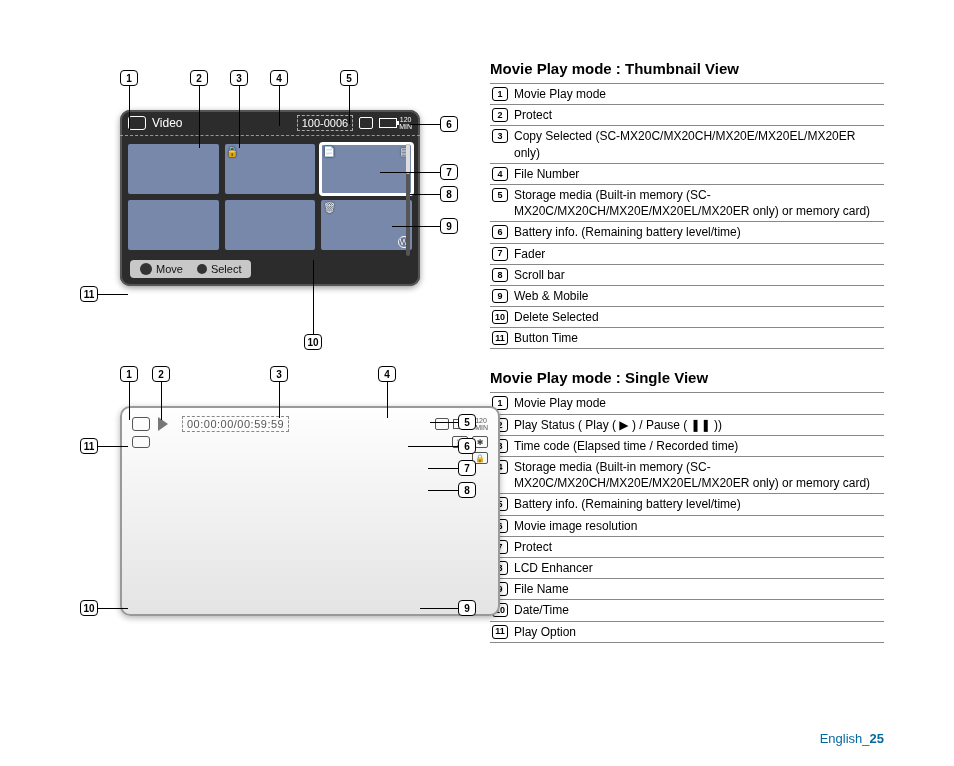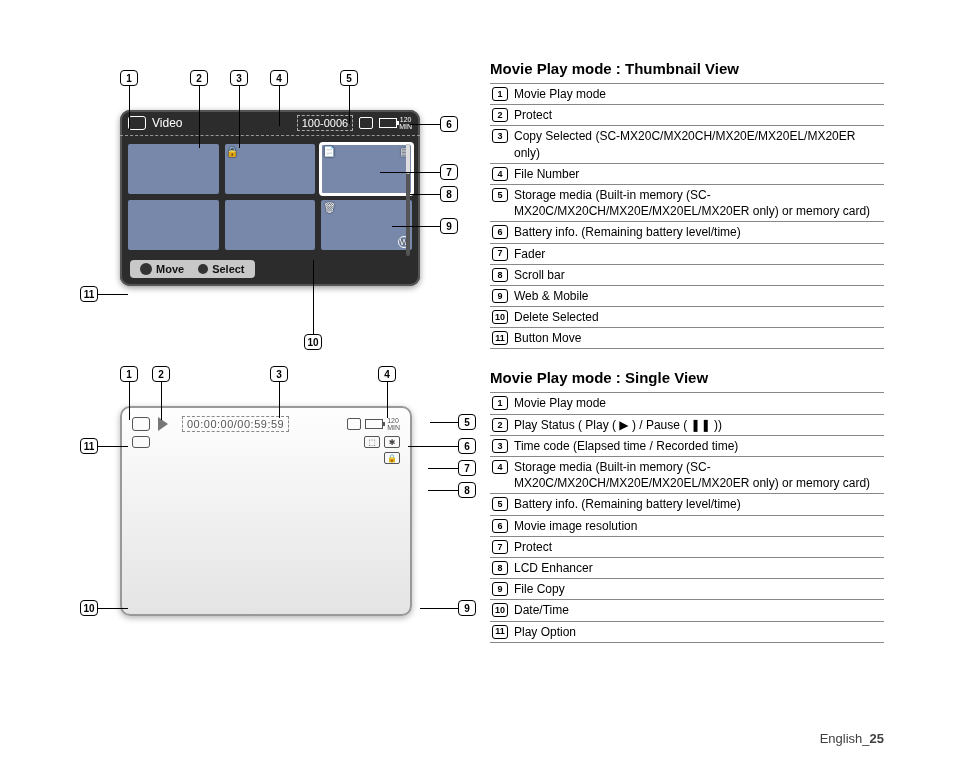--- a/index.html
+++ b/index.html
@@ -146,21 +146,21 @@
     position: absolute;
     left: 10px; bottom: 8px;
     background: #c8c8c8;
     color: #111;
     border-radius: 4px;
     display: flex;
     align-items: center;
     gap: 14px;
     padding: 3px 10px;
     font-size: 11px;
-    font-weight: bold;
+    font-weight: normal;
   }
   .lcd1 .bottombar .dpad {
     width: 12px; height: 12px; background: #333; border-radius: 50%;
     position: relative;
   }
   .lcd1 .bottombar .dot {
     width: 10px; height: 10px; background: #333; border-radius: 50%;
   }
   
   .callout {
@@ -182,21 +182,21 @@
     position: absolute;
     background: #000;
     z-index: 10;
   }
   .lead.h { height: 1px; }
   .lead.v { width: 1px; }
 
   
   .lcd2 {
     position: relative;
-    width: 292px;
+    width: 380px;
     height: 210px;
     background: linear-gradient(#fefefe,#e4e4e4);
     border: 2px solid #999;
     border-radius: 10px;
     box-shadow: 0 2px 6px rgba(0,0,0,.3);
     margin: 40px 0 0 40px;
     color: #444;
     font-size: 12px;
   }
   .lcd2 .row1 {
@@ -255,21 +255,21 @@
     display: flex; justify-content: space-between;
     font-size: 11px; color: #555;
     text-shadow: 1px 1px 0 #fff;
   }
   
   .page-foot {
     position: absolute;
     right: 70px;
     bottom: 20px;
     font-size: 13px;
-    color: #404040;
+    color: #0369a1;
   }
   .page-foot b { font-weight: bold; }
   
   .t1{background:linear-gradient(#eee,#aaa);}
   .t2{background:linear-gradient(#8da06a,#3a5);}
   .t3{background:linear-gradient(#7aa860,#5a8840);}
   .t4{background:linear-gradient(#a0b8d8,#4a6a9a);}
   .t5{background:linear-gradient(#9bbf8a,#5a8a4a);}
   .t6{background:linear-gradient(#d0d0d0,#888);}
 </style>
@@ -450,21 +450,21 @@
         <div class="legend-row">
             <span class="num-badge">9</span>
             <span>Web &amp; Mobile</span>
           </div>
         <div class="legend-row">
             <span class="num-badge">10</span>
             <span>Delete Selected</span>
           </div>
         <div class="legend-row">
             <span class="num-badge">11</span>
-            <span>Button Move</span>
+            <span>Button Time</span>
           </div>
       </div>
     </div>
 
     <div>
       <div class="section-title">Movie Play mode : Single View</div>
       <div class="legend">
         <div class="legend-row">
             <span class="num-badge">1</span>
             <span>Movie Play mode</span>
@@ -492,21 +492,21 @@
         <div class="legend-row">
             <span class="num-badge">7</span>
             <span>Protect</span>
           </div>
         <div class="legend-row">
             <span class="num-badge">8</span>
             <span>LCD Enhancer</span>
           </div>
         <div class="legend-row">
             <span class="num-badge">9</span>
-            <span>File Copy</span>
+            <span>File Name</span>
           </div>
         <div class="legend-row">
             <span class="num-badge">10</span>
             <span>Date/Time</span>
           </div>
         <div class="legend-row">
             <span class="num-badge">11</span>
             <span>Play Option</span>
           </div>
       </div>

